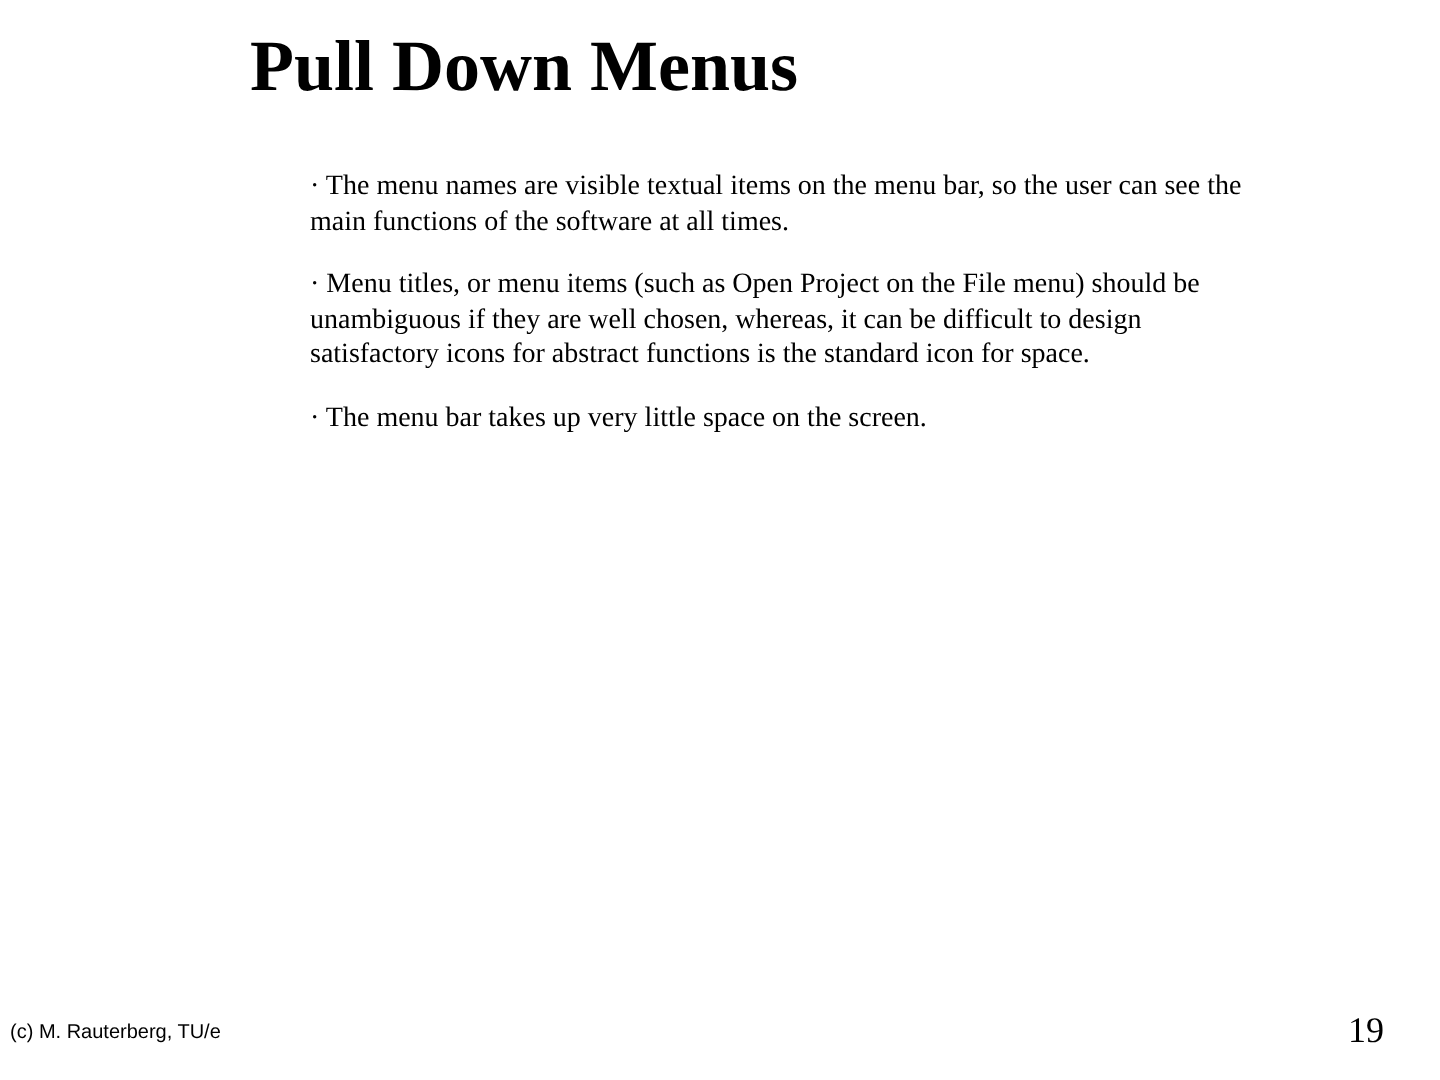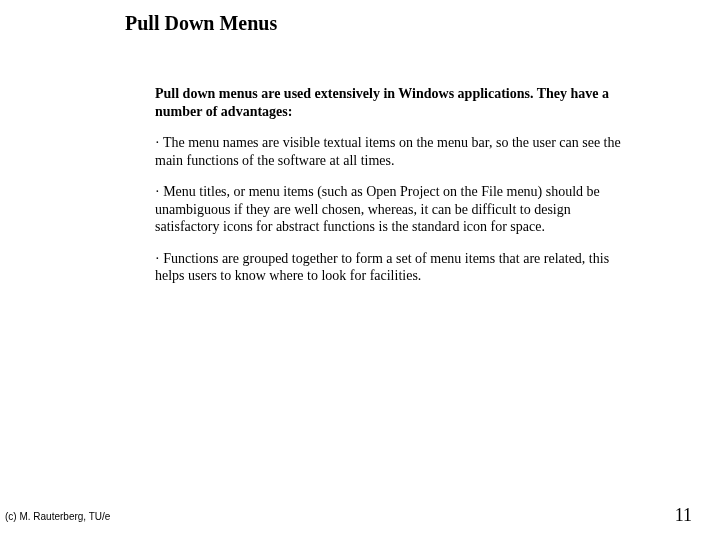--- a/index.html
+++ b/index.html
@@ -16,21 +16,21 @@
   .slide {
     position: relative;
     width: 720px;
     height: 540px;
     box-sizing: border-box;
   }
   .title {
     position: absolute;
     left: 125px;
     top: 12px;
-    font-size: 20px;
+    font-size: 36px;
     font-weight: bold;
   }
   .body {
     position: absolute;
     left: 155px;
     top: 85px;
     width: 470px;
   }
   .intro {
     font-size: 14px;
@@ -68,25 +68,24 @@
   }
 </style>
 </head>
 <body>
 
 <div class="slide">
 
   <div class="title">Pull Down Menus</div>
 
   <div class="body">
-    <div class="intro">Pull down menus are used extensively in Windows applications. They have a number of advantages:</div>
 
     <ul class="bullets">
       <li><span class="dot">·</span> <span>The menu names are visible textual items on the menu bar, so the user can see the main functions of the software at all times.</span></li>
       <li><span class="dot">·</span> <span>Menu titles, or menu items (such as Open Project on the File menu) should be unambiguous if they are well chosen, whereas, it can be difficult to design satisfactory icons for abstract functions is the standard icon for space.</span></li>
-      <li><span class="dot">·</span> <span>Functions are grouped together to form a set of menu items that are related, this helps users to know where to look for facilities.</span></li>
+      <li><span class="dot">·</span> <span>The menu bar takes up very little space on the screen.</span></li>
     </ul>
   </div>
 
   <div class="footer-left">(c) M. Rauterberg, TU/e</div>
-  <div class="footer-right">11</div>
+  <div class="footer-right">19</div>
 
 </div>
 
 </body></html>

